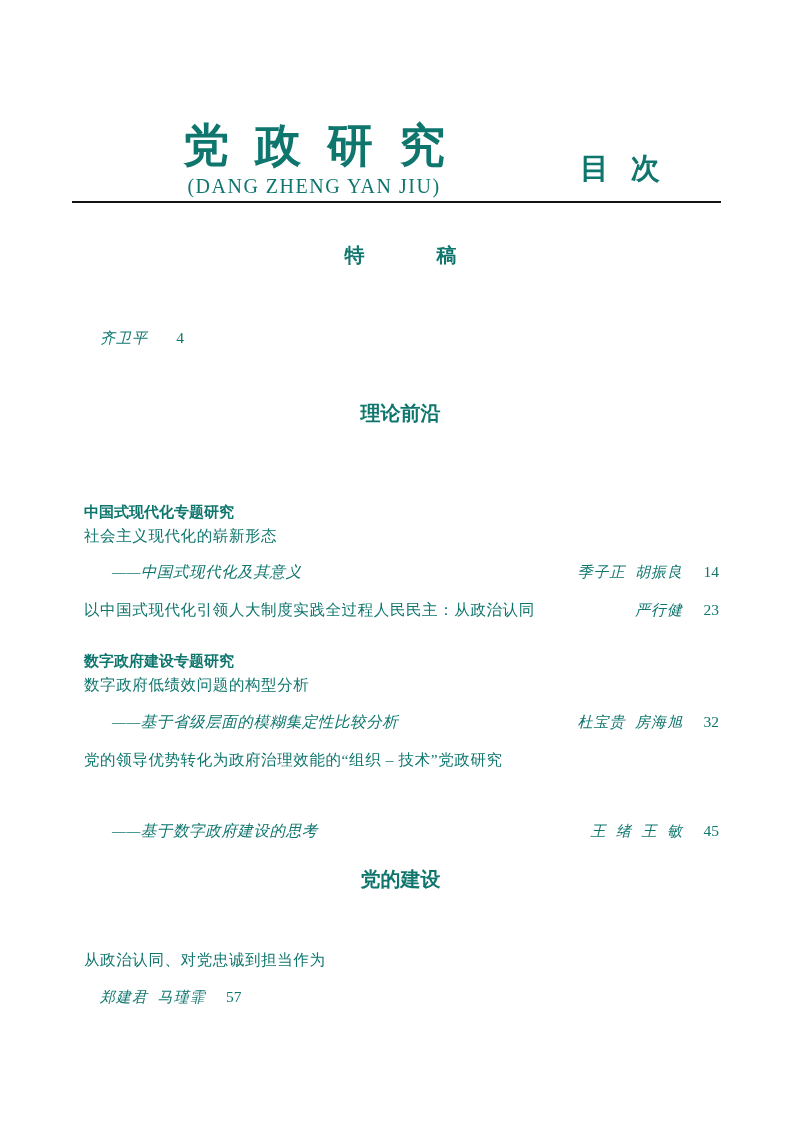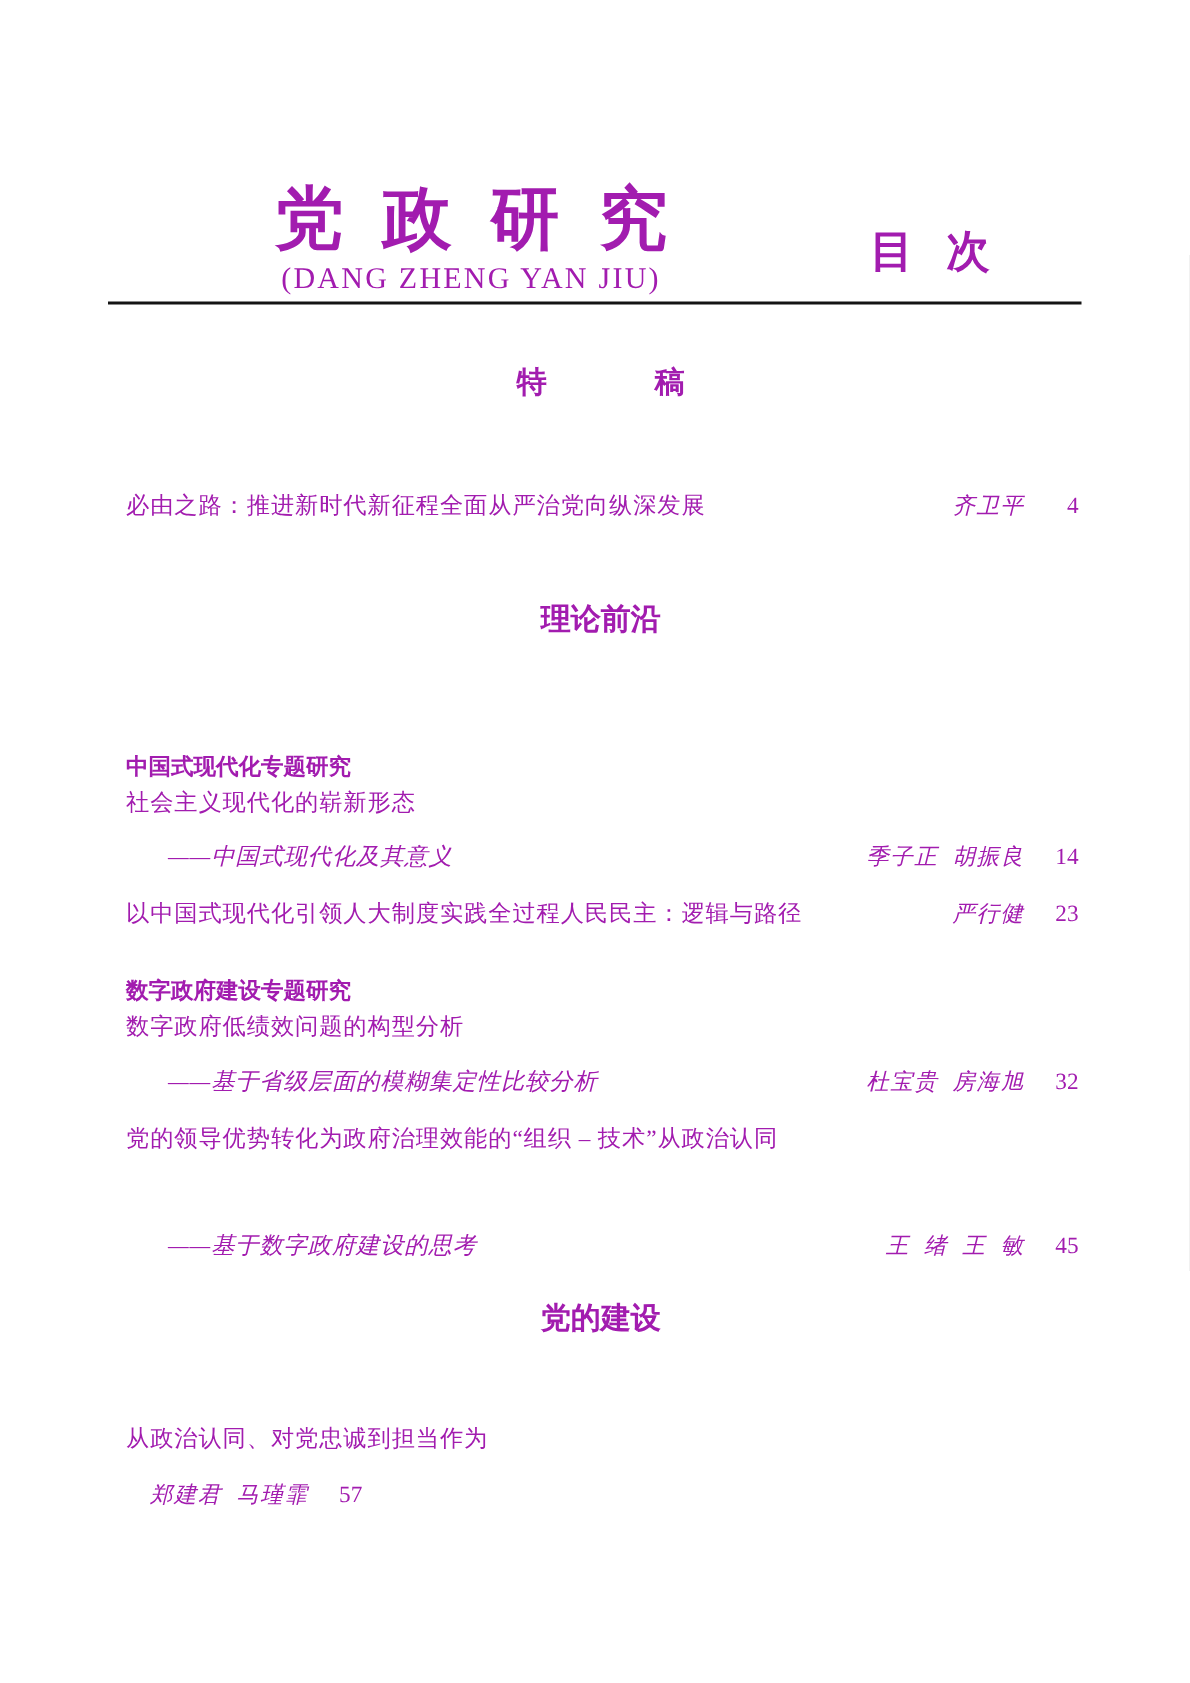--- a/index.html
+++ b/index.html
@@ -2,21 +2,21 @@
 <html><head>
 <meta charset="utf-8">
 <style>
   * { margin:0; padding:0; box-sizing:border-box; }
   html,body { background:#e8e8e8; }
   .page {
     position:relative;
     width:793px; height:1122px;
     margin:0 auto;
     background:#ffffff;
-    color:#a21caf;
+    color:#0f766e;
     font-family:"Liberation Serif", serif;
     overflow:hidden;
   }
   .txt { white-space:pre-wrap; }
 
   
   .masthead-block {
     position:absolute; left:72px; top:119px; width:484px;
     text-align:center;
   }
@@ -92,21 +92,20 @@
   <div class="masthead-block">
     <div class="journal-title txt">党政研究</div>
     <div class="journal-pinyin txt">(DANG ZHENG YAN JIU)</div>
   </div>
   <div class="contents-label txt">目   次</div>
   <div class="rule"></div>
 
   <div class="section sec-special txt">特      稿</div>
 
   <div class="row r0">
-    <span class="title txt">必由之路：推进新时代新征程全面从严治党向纵深发展</span>
     <span class="byline">
       <span class="authors txt">齐卫平</span>
       <span class="pageno txt">4</span>
     </span>
   </div>
 
   <div class="section sec-frontier txt">理论前沿</div>
 
   <div class="subhead sub-0 txt">中国式现代化专题研究</div>
 
@@ -116,21 +115,21 @@
 
   <div class="row r2 indent">
     <span class="title kai txt">——中国式现代化及其意义</span>
     <span class="byline">
       <span class="authors txt">季子正  胡振良</span>
       <span class="pageno txt">14</span>
     </span>
   </div>
 
   <div class="row r3">
-    <span class="title txt">以中国式现代化引领人大制度实践全过程人民民主：逻辑与路径</span>
+    <span class="title txt">以中国式现代化引领人大制度实践全过程人民民主：从政治认同</span>
     <span class="byline">
       <span class="authors txt">严行健</span>
       <span class="pageno txt">23</span>
     </span>
   </div>
 
   <div class="subhead sub-1 txt">数字政府建设专题研究</div>
 
   <div class="row r4">
     <span class="title txt">数字政府低绩效问题的构型分析</span>
@@ -138,21 +137,21 @@
 
   <div class="row r5 indent">
     <span class="title kai txt">——基于省级层面的模糊集定性比较分析</span>
     <span class="byline">
       <span class="authors txt">杜宝贵  房海旭</span>
       <span class="pageno txt">32</span>
     </span>
   </div>
 
   <div class="row r6">
-    <span class="title txt">党的领导优势转化为政府治理效能的“组织 – 技术”从政治认同</span>
+    <span class="title txt">党的领导优势转化为政府治理效能的“组织 – 技术”党政研究</span>
   </div>
 
   <div class="row r7 indent">
     <span class="title kai txt">——基于数字政府建设的思考</span>
     <span class="byline">
       <span class="authors txt">王  绪  王  敏</span>
       <span class="pageno txt">45</span>
     </span>
   </div>
 

